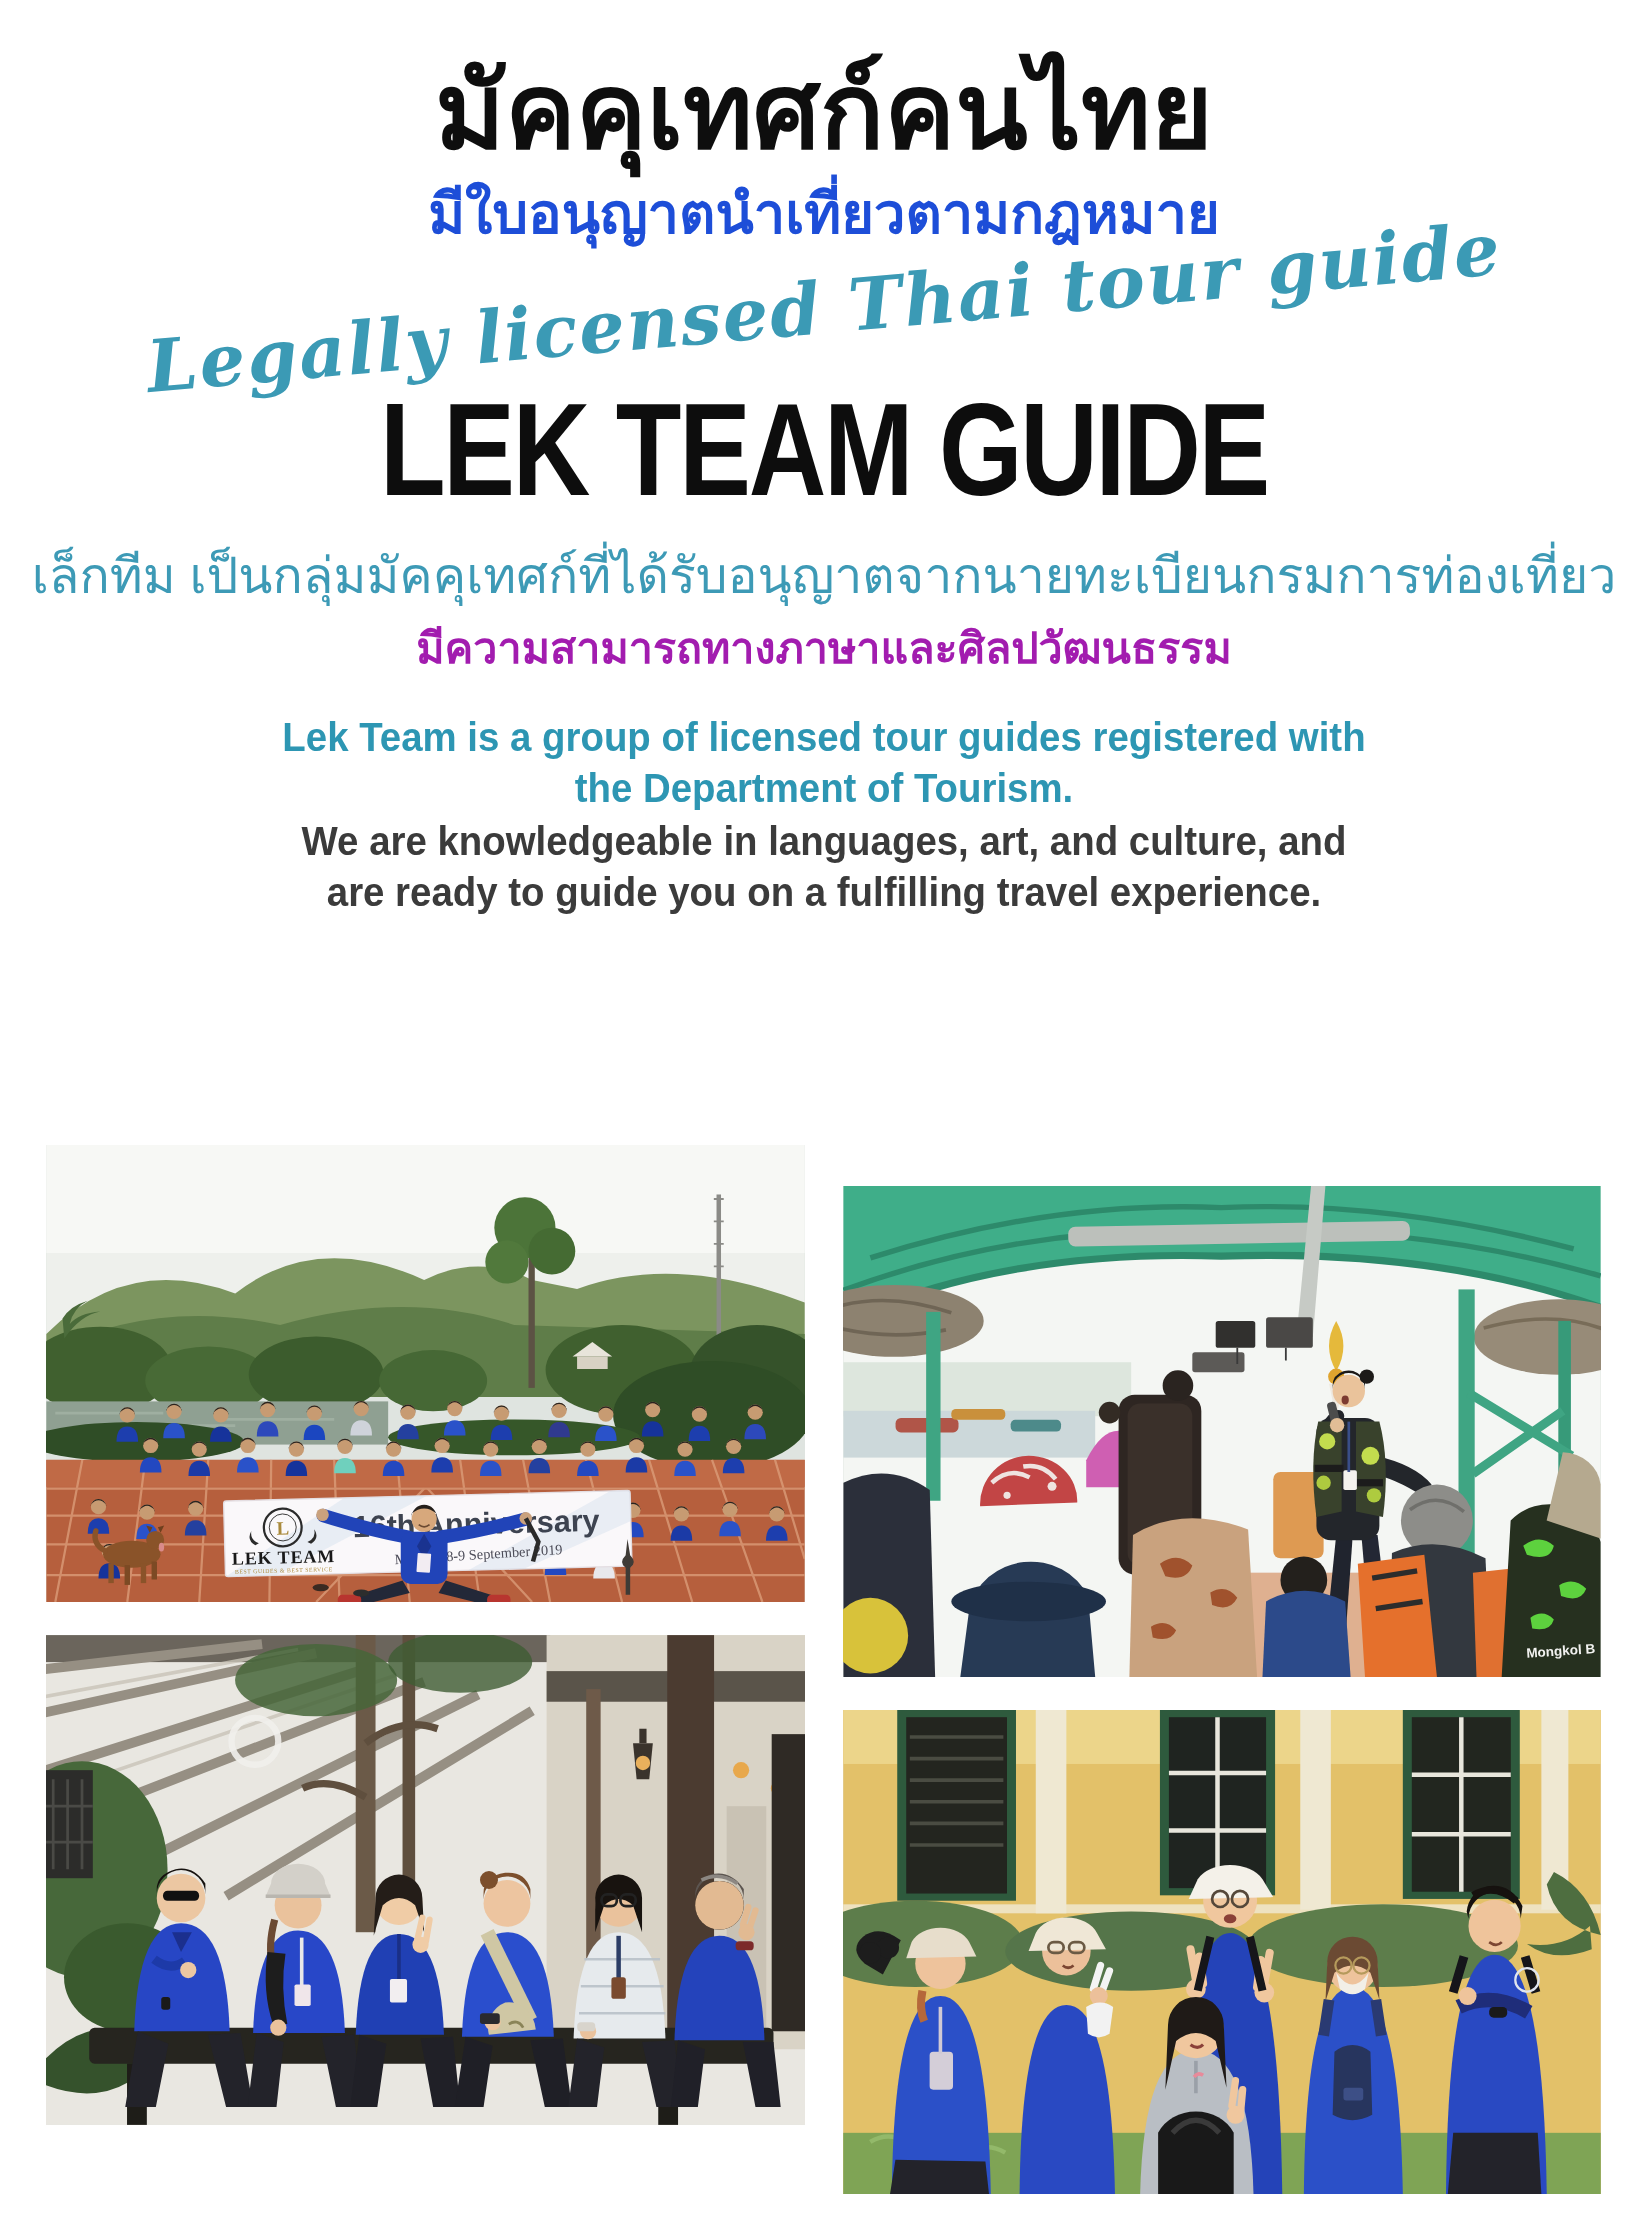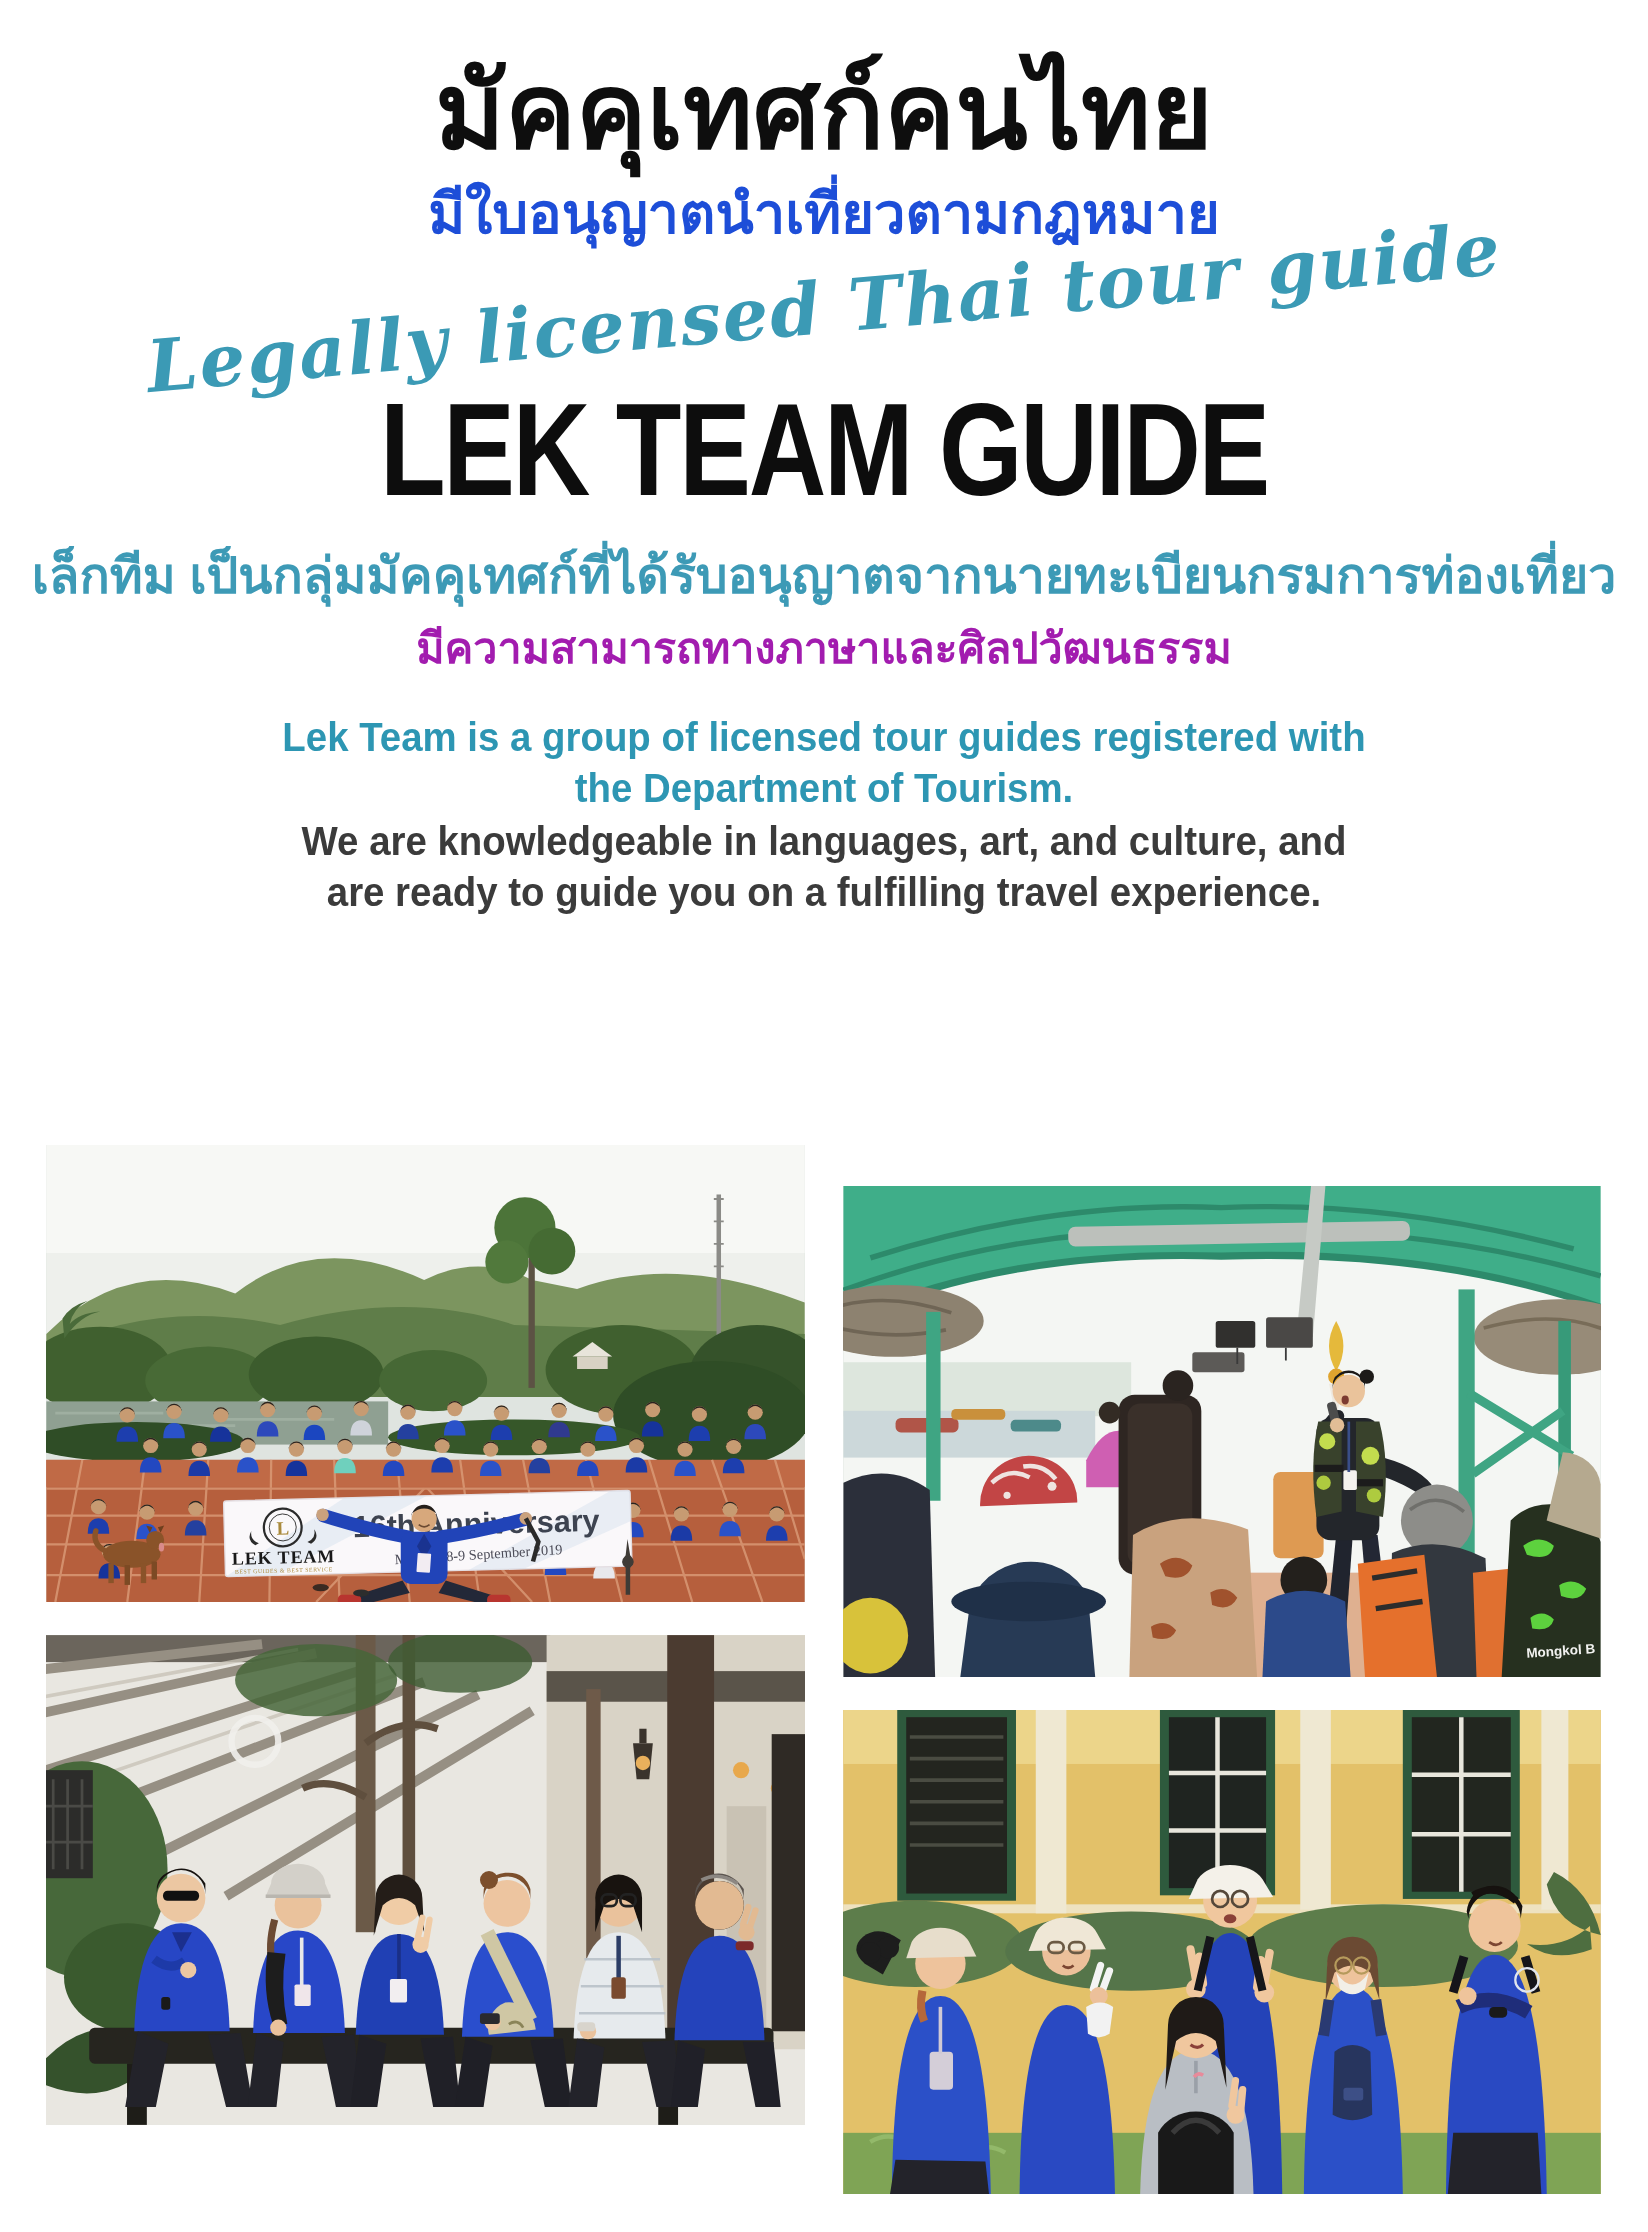--- a/index.html
+++ b/index.html
@@ -18,21 +18,21 @@
   }
   .script-line{
     margin:14.4px 0 0;font-family:"DejaVu Serif",serif;font-style:italic;font-weight:700;
     font-size:72px;color:#3b9ab5;transform:rotate(-5deg);letter-spacing:1.8px;
   }
   .team-title{
     margin:31px 0 0;font-size:131px;line-height:1.05;font-weight:800;color:#0d0d0d;
     transform:scaleX(.82);letter-spacing:-2.7px;
   }
   .thai-teal{
-    margin:25px 0 0;font-size:50px;line-height:1.35;font-weight:700;color:#3d9ab6;
+    margin:25px 0 0;font-size:50px;line-height:1.35;font-weight:400;color:#3d9ab6;
   }
   .thai-gray{
     margin:5.4px 0 0;font-size:43px;line-height:1.5;font-weight:600;color:#a21caf;
   }
   .en-teal{
     margin:31px 0 0;font-size:40px;line-height:1.28;font-weight:800;color:#2d96b3;
     transform:scaleX(.96);
   }
   .en-dark{
     margin:1.8px 0 0;font-size:40px;line-height:1.28;font-weight:800;color:#3b3b3b;

